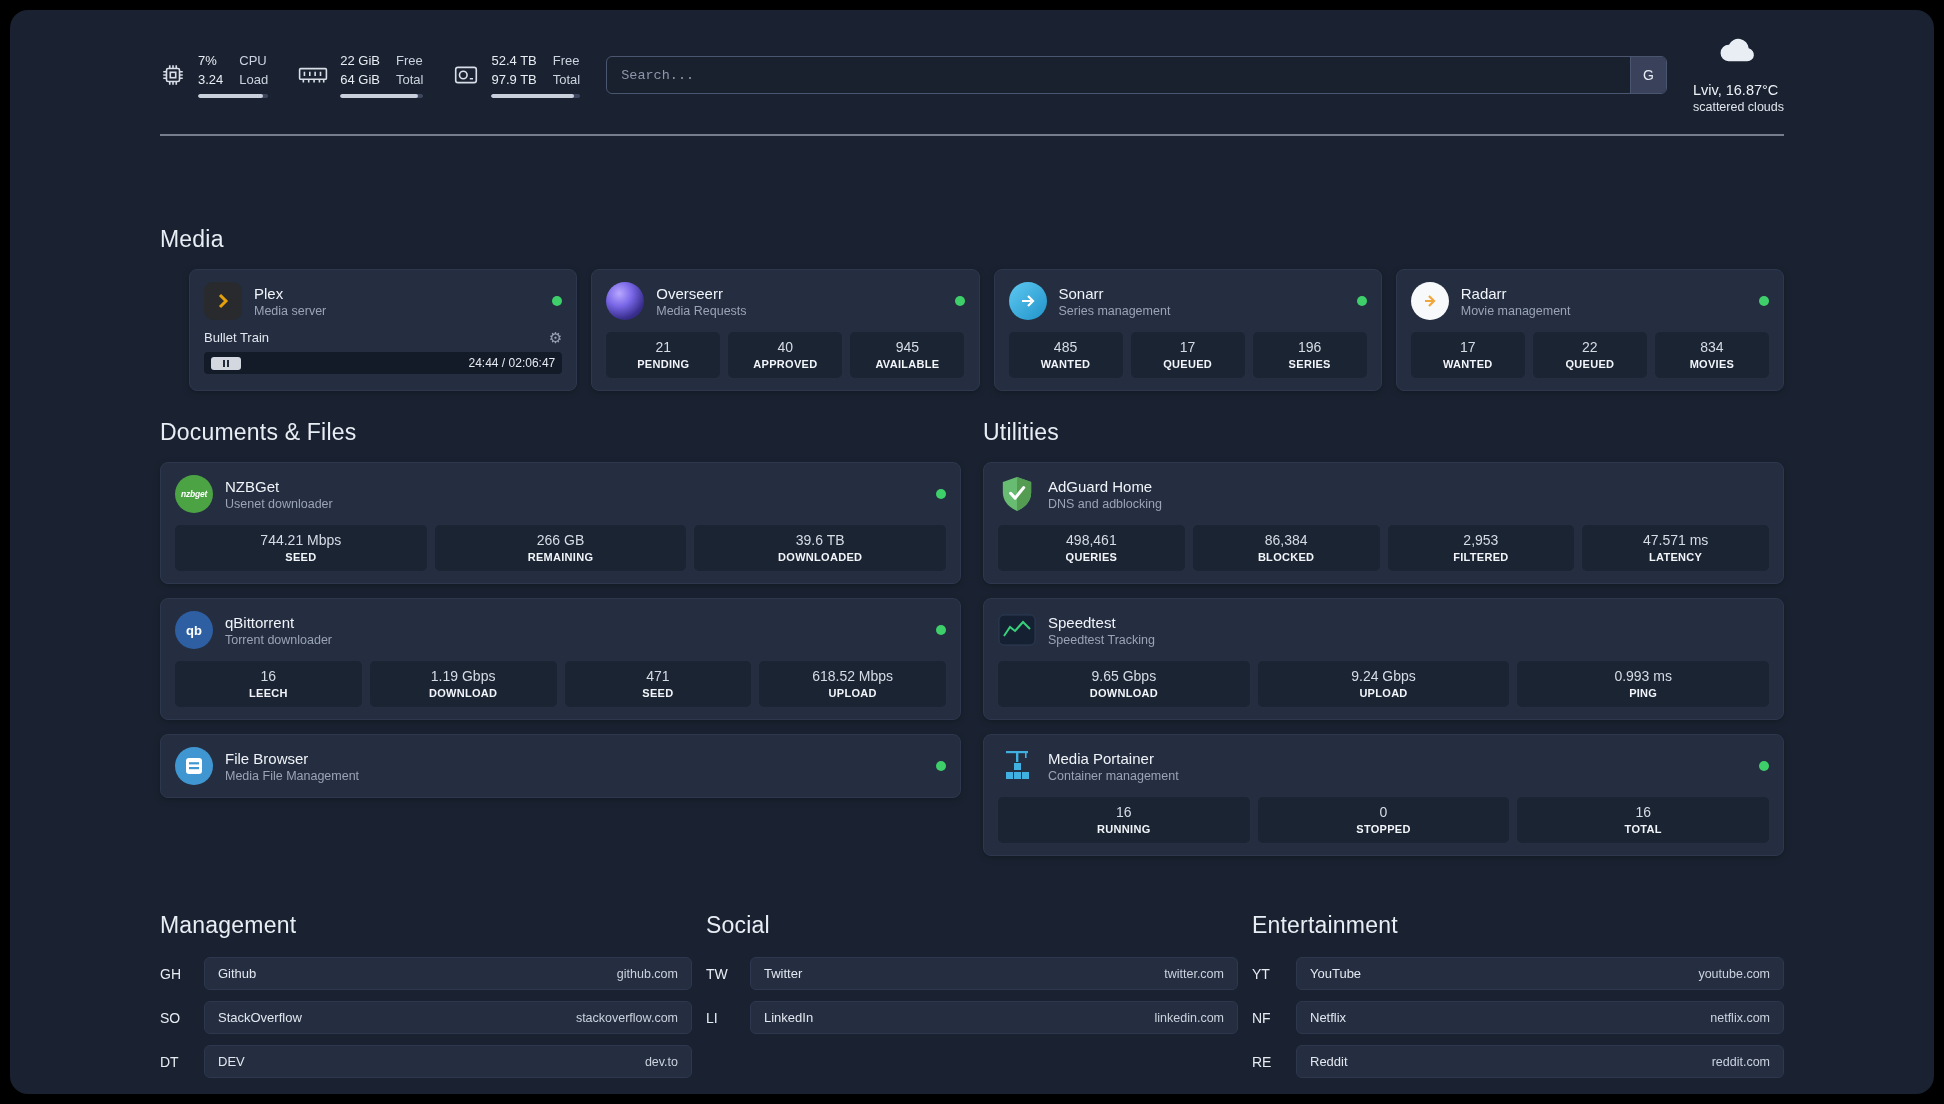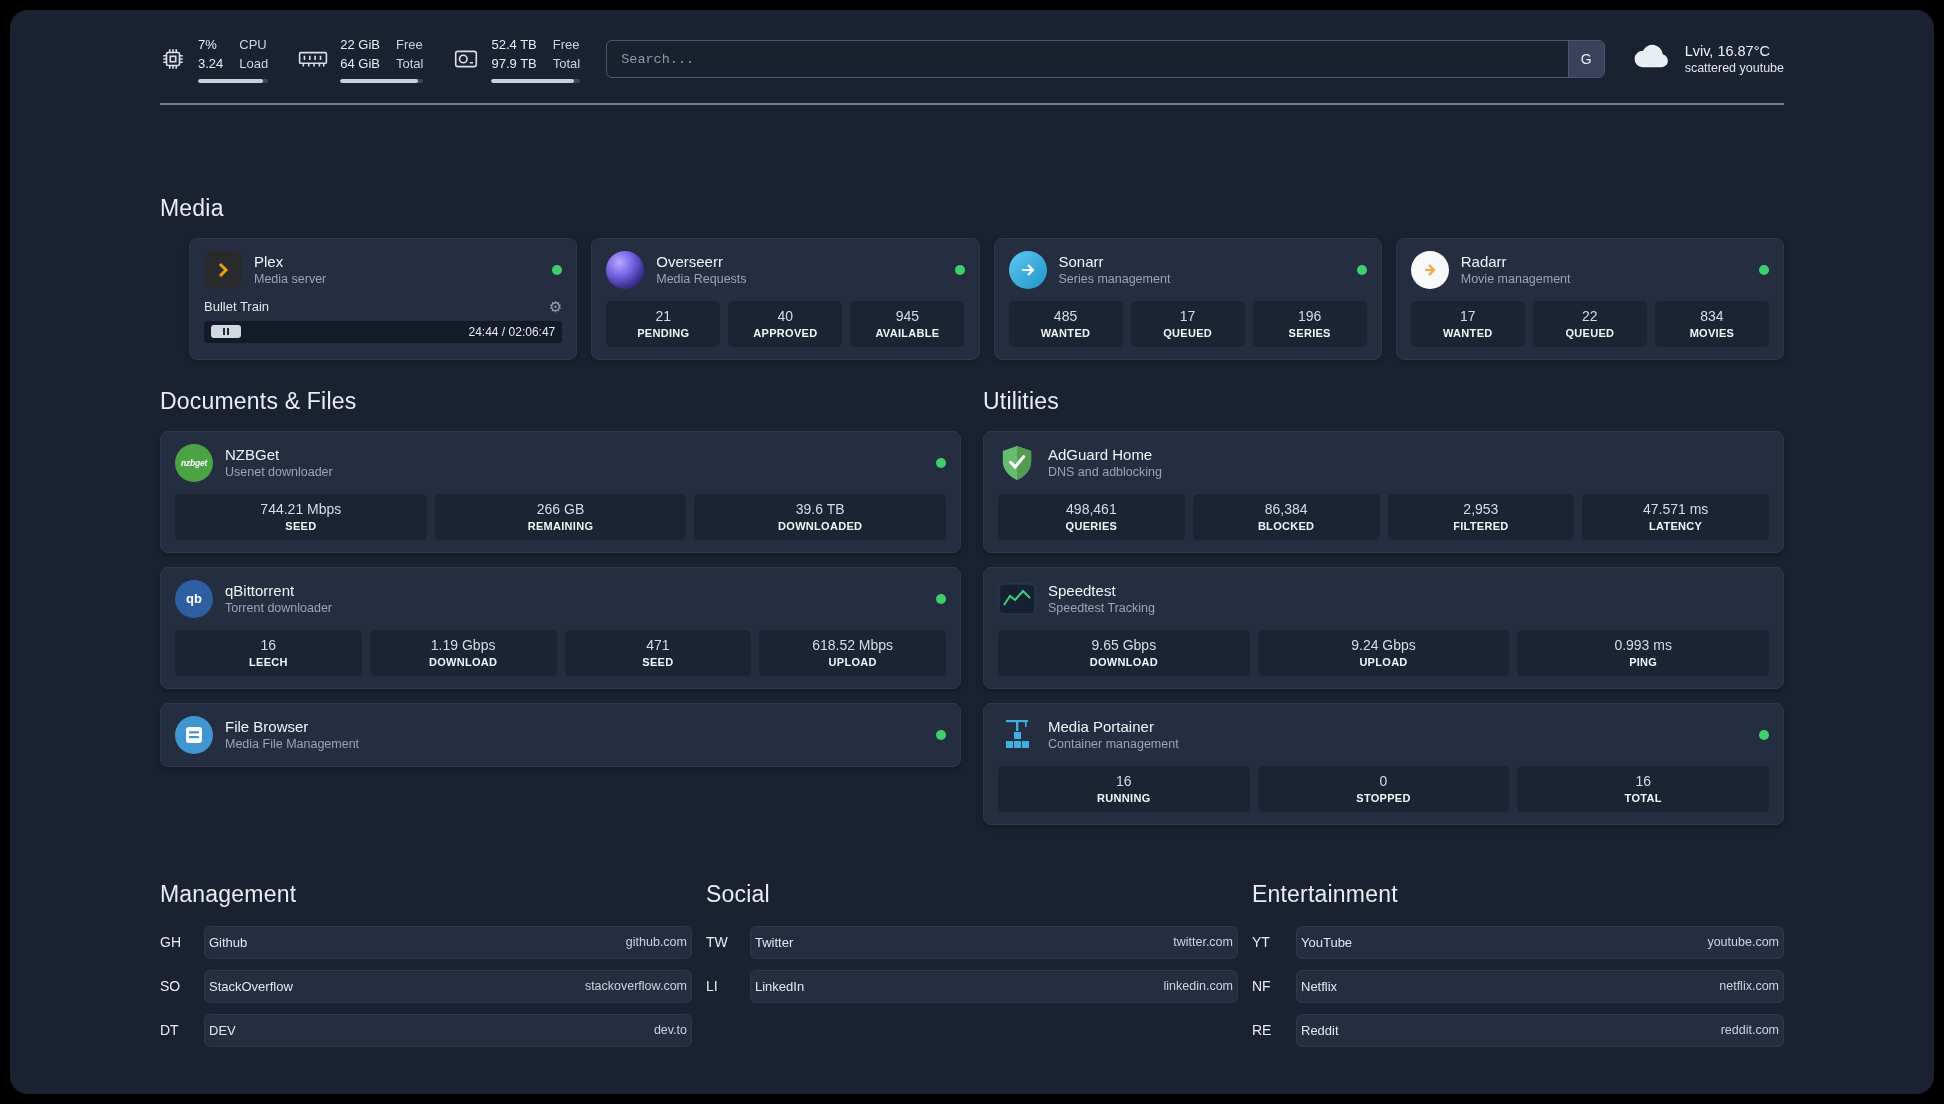--- a/index.html
+++ b/index.html
@@ -42,21 +42,21 @@
     color:#e8ecf3; font-size:13.5px; padding:0 14px;
     font-family:Liberation Mono, monospace;
   }
   .search input::placeholder { color:#8e97aa; }
   .search-engine {
     width:36px; border:none; border-left:1px solid #4a5670;
     background:#39425a; color:#e8ecf3; font-size:14px; cursor:pointer;
     font-family:"Liberation Sans", sans-serif;
   }
 
-  .weather { display:flex; gap:12px; align-items:center; }
+  .weather { display:flex; gap:12px; align-items:center;flex-direction:column; }
   .weather-text { display:flex; flex-direction:column; gap:2px; }
   .weather-loc { font-size:14.5px; color:#eef1f6; }
   .weather-cond { font-size:12.5px; color:#dfe4ec; }
 
   .divider { border:none; border-top:2px solid rgba(195,203,218,.55); margin-top:20px; }
 
   
   .section-title { font-size:23px; font-weight:500; color:#e9edf4; letter-spacing:.2px; }
   .media-section { margin-top:90px; }
   .media-grid { margin-top:16px; display:grid; grid-template-columns:repeat(4,1fr); gap:14px;margin-left:29px; }
@@ -110,21 +110,21 @@
   .qb-icon { background:#2e5fa3; color:#fff; font-size:13px; font-weight:bold; }
   .speedtest-icon { border-radius:6px; }
 
   
   .bookmarks { display:grid; grid-template-columns:repeat(3,1fr); gap:14px; margin-top:56px; }
   .bm-rows { margin-top:18px; display:flex; flex-direction:column; gap:11px; }
   .bm-row { display:flex; align-items:center; gap:14px; cursor:pointer; }
   .bm-abbr { width:30px; font-size:14px; color:#e8ecf2; }
   .bm-bar {
     flex:1; height:33px; background:#242e40; border:1px solid #2d384e; border-radius:6px;
-    display:flex; align-items:center; justify-content:space-between; padding:0 4px;
+    display:flex; align-items:center; justify-content:space-between; padding:0 13px;
   }
   .bm-name { font-size:13px; color:#e2e7ef; }
   .bm-url { font-size:12.5px; color:#cbd2de; }
 </style>
 </head>
 <body>
 
 <div class="frame">
   <div class="dashboard">
 
@@ -213,21 +213,21 @@
       </div>
 
       <div class="weather">
         <span>
           <svg width="42" height="30" viewBox="0 0 44 32">
             <path d="M12 27h20a7 7 0 0 0 1.4-13.85A11 11 0 0 0 12.4 9.4 8.8 8.8 0 0 0 12 27z" fill="#e9eef5"></path>
           </svg>
         </span>
         <div class="weather-text">
           <span class="weather-loc">Lviv, 16.87°C</span>
-          <span class="weather-cond">scattered youtube</span>
+          <span class="weather-cond">scattered clouds</span>
         </div>
       </div>
     </header>
 
     <hr class="divider">
 
     <section class="media-section">
       <h2 class="section-title">Media</h2>
       <div class="media-grid">
 

